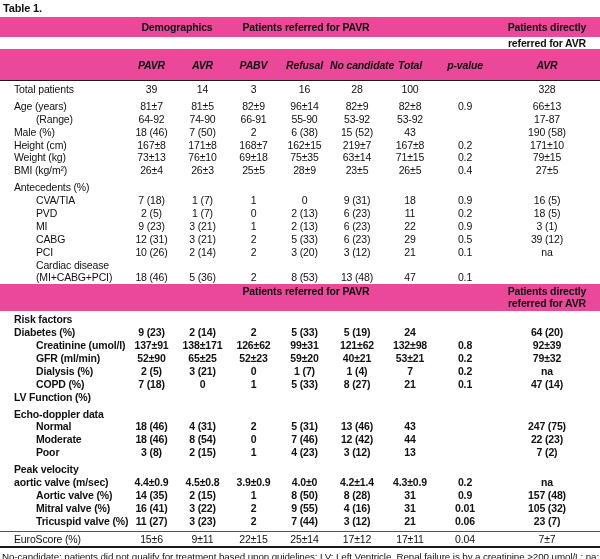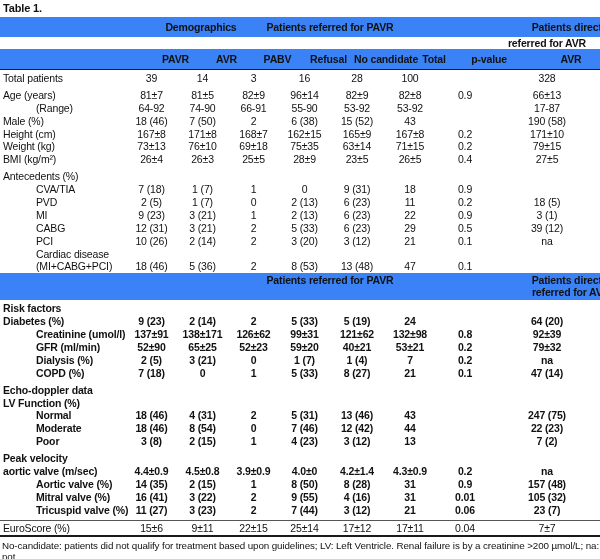--- a/index.html
+++ b/index.html
@@ -16,36 +16,36 @@
   .grid{
     display:grid;
     grid-template-columns:126px 51px 51px 51px 51px 54px 52px 58px 106px;
     align-items:center;
   }
   #table-title{
     font-weight:bold;
     font-size:11px;
     padding:2px 0 3px 3px;
   }
-  .band{background:#3b82f6;padding-left:24px;}
+  .band{background:#ec4899;}
   .band1{height:20px;font-weight:bold;}
   .gspan{text-align:center;white-space:nowrap;font-weight:bold;}
   .whitegap{height:12px;background:#fff;font-weight:bold;}
-  .band2{height:20px;font-weight:bold;}
+  .band2{height:31px;font-weight:bold;font-style:italic;}
   .band2 .tcell{font-weight:bold;}
   .hrule{border-top:1.5px solid #1a1a1a;height:0;}
   .thinrule{border-top:1px solid #555;height:0;margin-top:3px;}
   .thickrule{border-top:2px solid #1a1a1a;height:0;margin-bottom:3px;}
   .trow{
     display:grid;
     grid-template-columns:126px 51px 51px 51px 51px 54px 52px 58px 106px;
     height:12.9px;line-height:12.9px;
   }
   .trow.gap{margin-top:4px;}
-  .tlabel{text-align:left;padding-left:3px;white-space:nowrap;overflow:visible;}
+  .tlabel{text-align:left;padding-left:14px;white-space:nowrap;overflow:visible;}
   .tlabel.ind1{padding-left:36px;}
   .tcell{text-align:center;white-space:nowrap;}
   #midband{height:26px;align-items:start;line-height:12px;padding-top:1px;}
   #midband .two-line div{text-align:center;white-space:nowrap;font-weight:bold;}
   #rows-top{margin-top:2px;}
   #rows-bottom{margin-top:2px;font-weight:bold;}
   #euroscore-block .trow{height:14px;line-height:14px;}
   #footnote{
     font-size:9.8px;
     line-height:11px;
@@ -128,21 +128,21 @@
         <div class="tcell">43</div>
         <div class="tcell"></div>
         <div class="tcell">190 (58)</div>
       </div>
       <div class="trow">
         <div class="tlabel">Height (cm)</div>
         <div class="tcell">167±8</div>
         <div class="tcell">171±8</div>
         <div class="tcell">168±7</div>
         <div class="tcell">162±15</div>
-        <div class="tcell">165±9</div>
+        <div class="tcell">219±7</div>
         <div class="tcell">167±8</div>
         <div class="tcell">0.2</div>
         <div class="tcell">171±10</div>
       </div>
       <div class="trow">
         <div class="tlabel">Weight (kg)</div>
         <div class="tcell">73±13</div>
         <div class="tcell">76±10</div>
         <div class="tcell">69±18</div>
         <div class="tcell">75±35</div>
@@ -175,20 +175,21 @@
       </div>
       <div class="trow">
         <div class="tlabel ind1">CVA/TIA</div>
         <div class="tcell">7 (18)</div>
         <div class="tcell">1 (7)</div>
         <div class="tcell">1</div>
         <div class="tcell">0</div>
         <div class="tcell">9 (31)</div>
         <div class="tcell">18</div>
         <div class="tcell">0.9</div>
+        <div class="tcell">16 (5)</div>
       </div>
       <div class="trow">
         <div class="tlabel ind1">PVD</div>
         <div class="tcell">2 (5)</div>
         <div class="tcell">1 (7)</div>
         <div class="tcell">0</div>
         <div class="tcell">2 (13)</div>
         <div class="tcell">6 (23)</div>
         <div class="tcell">11</div>
         <div class="tcell">0.2</div>
@@ -319,33 +320,33 @@
         <div class="tlabel ind1">COPD (%)</div>
         <div class="tcell">7 (18)</div>
         <div class="tcell">0</div>
         <div class="tcell">1</div>
         <div class="tcell">5 (33)</div>
         <div class="tcell">8 (27)</div>
         <div class="tcell">21</div>
         <div class="tcell">0.1</div>
         <div class="tcell">47 (14)</div>
       </div>
+      <div class="trow">
+        <div class="tlabel">LV Function (%)</div>
+        <div class="tcell"></div>
+        <div class="tcell"></div>
+        <div class="tcell"></div>
+        <div class="tcell"></div>
+        <div class="tcell"></div>
+        <div class="tcell"></div>
+        <div class="tcell"></div>
+        <div class="tcell"></div>
+      </div>
       <div class="trow gap">
         <div class="tlabel">Echo-doppler data</div>
-        <div class="tcell"></div>
-        <div class="tcell"></div>
-        <div class="tcell"></div>
-        <div class="tcell"></div>
-        <div class="tcell"></div>
-        <div class="tcell"></div>
-        <div class="tcell"></div>
-        <div class="tcell"></div>
-      </div>
-      <div class="trow">
-        <div class="tlabel">LV Function (%)</div>
         <div class="tcell"></div>
         <div class="tcell"></div>
         <div class="tcell"></div>
         <div class="tcell"></div>
         <div class="tcell"></div>
         <div class="tcell"></div>
         <div class="tcell"></div>
         <div class="tcell"></div>
       </div>
       <div class="trow">

